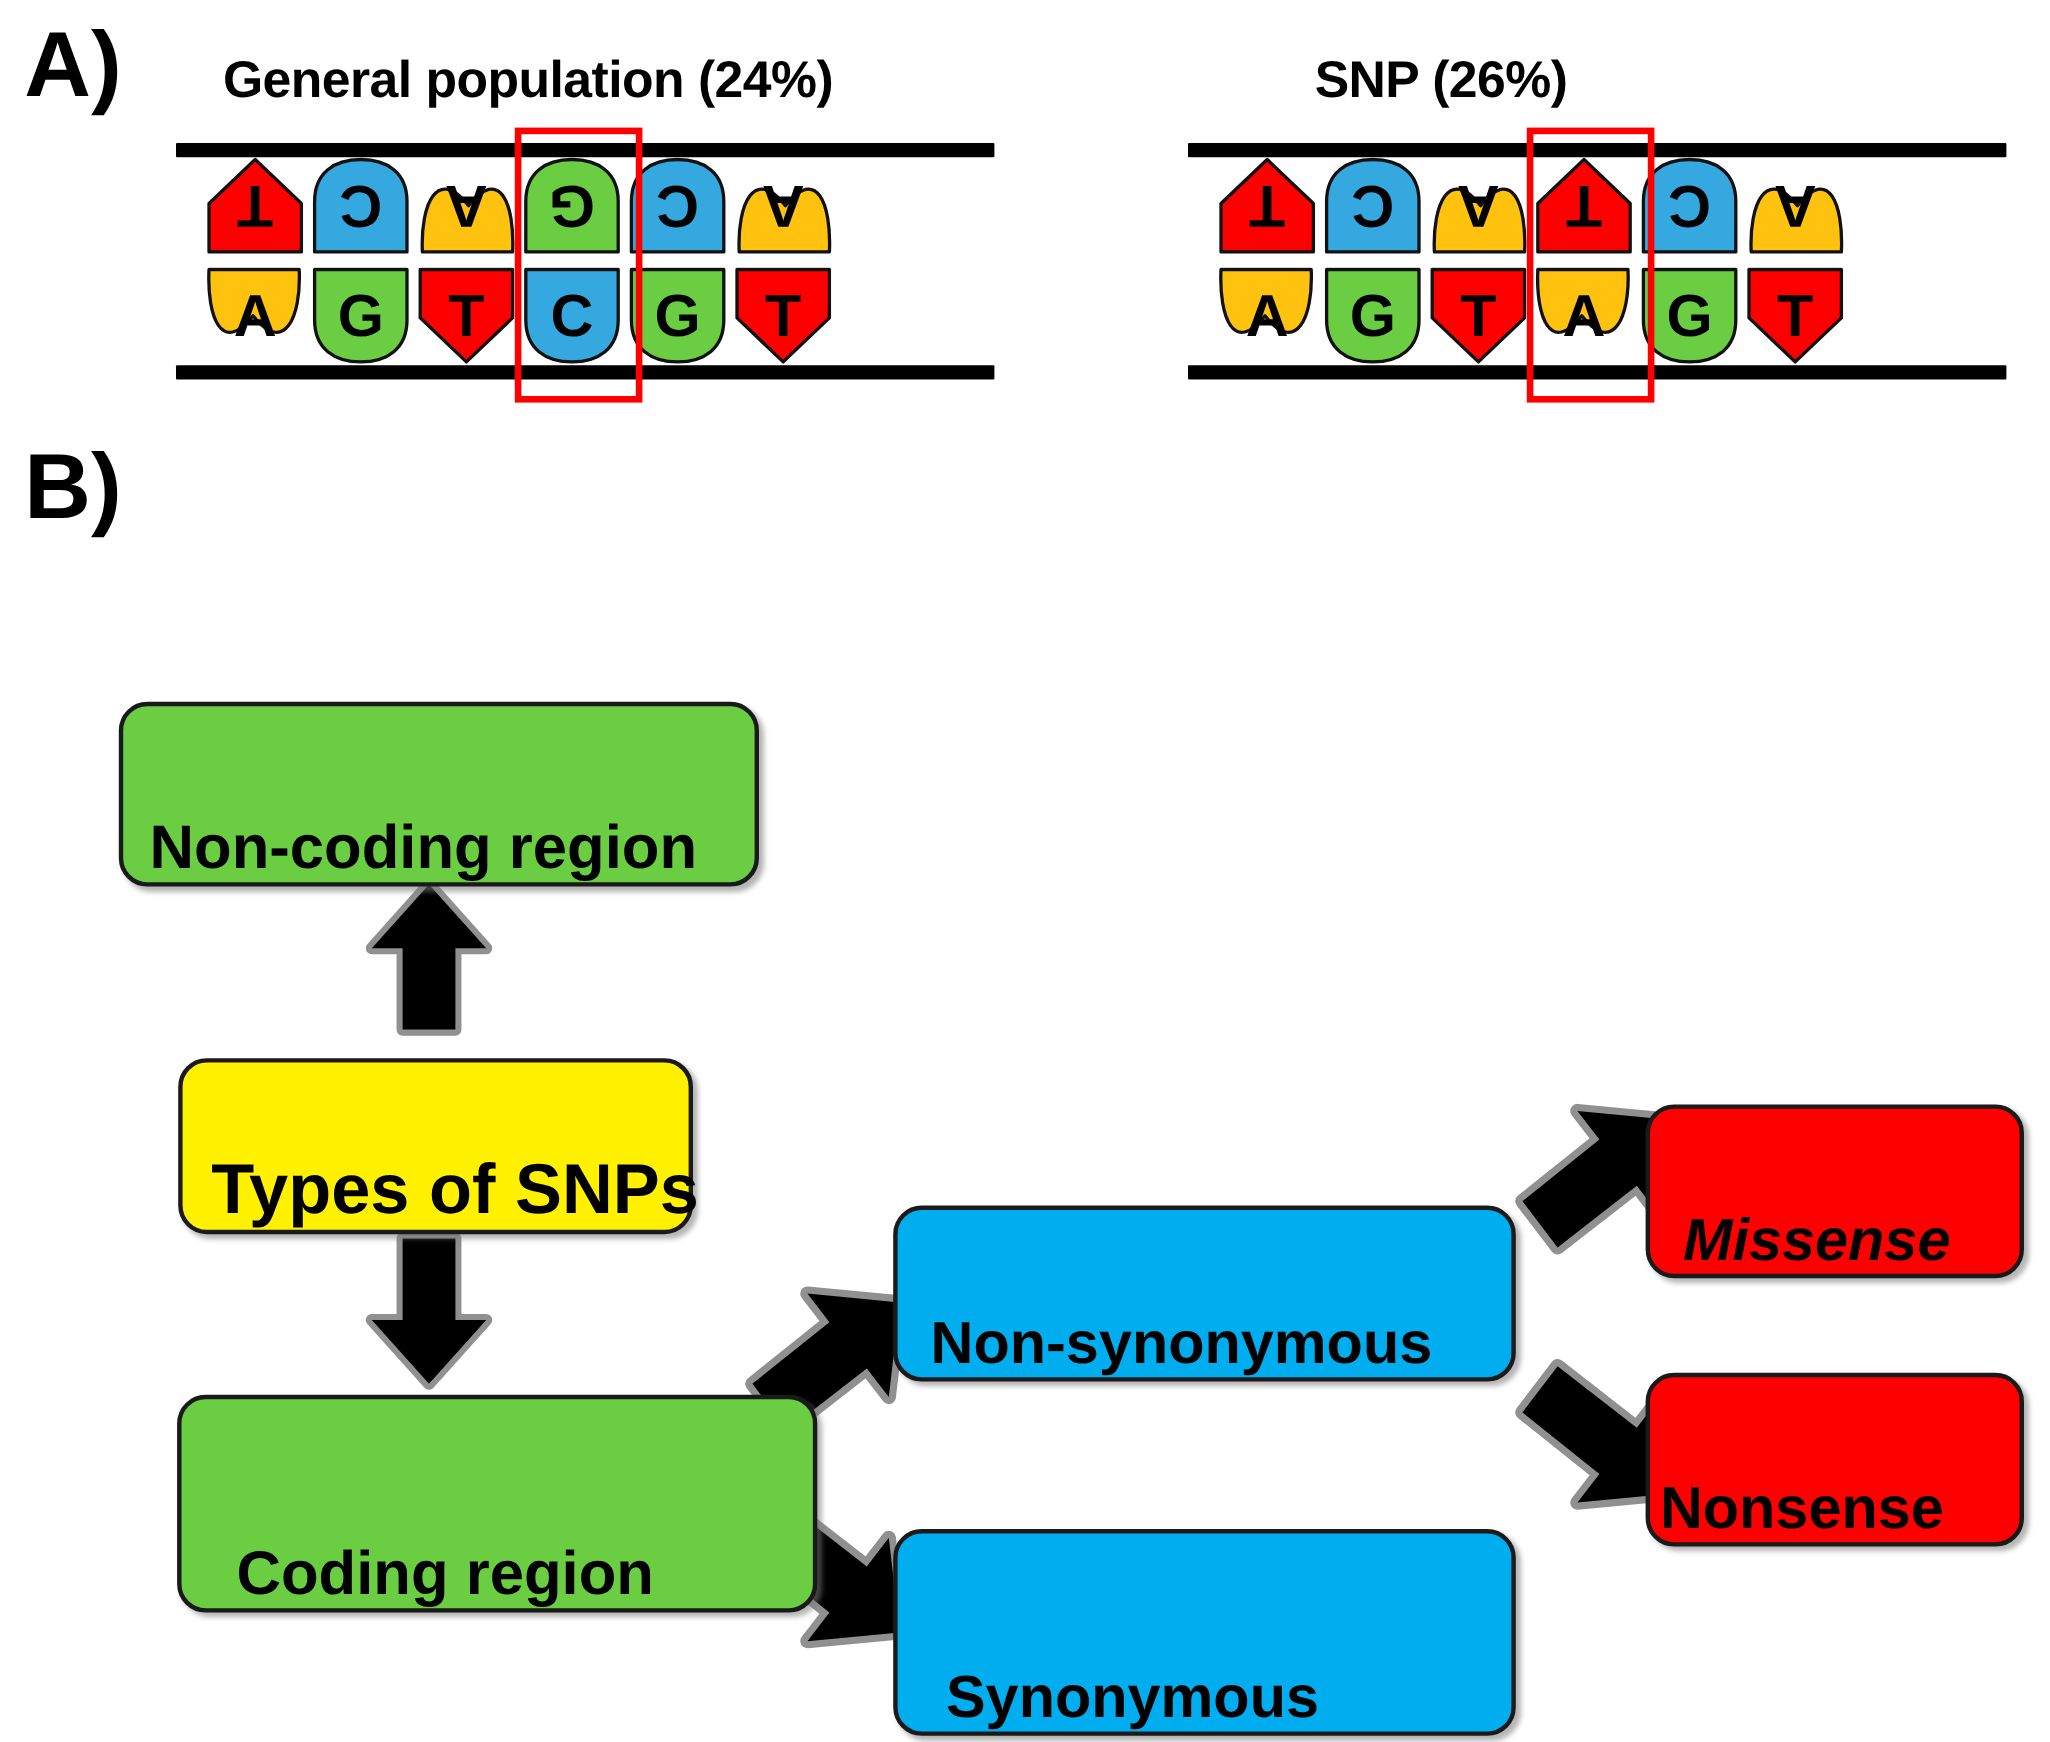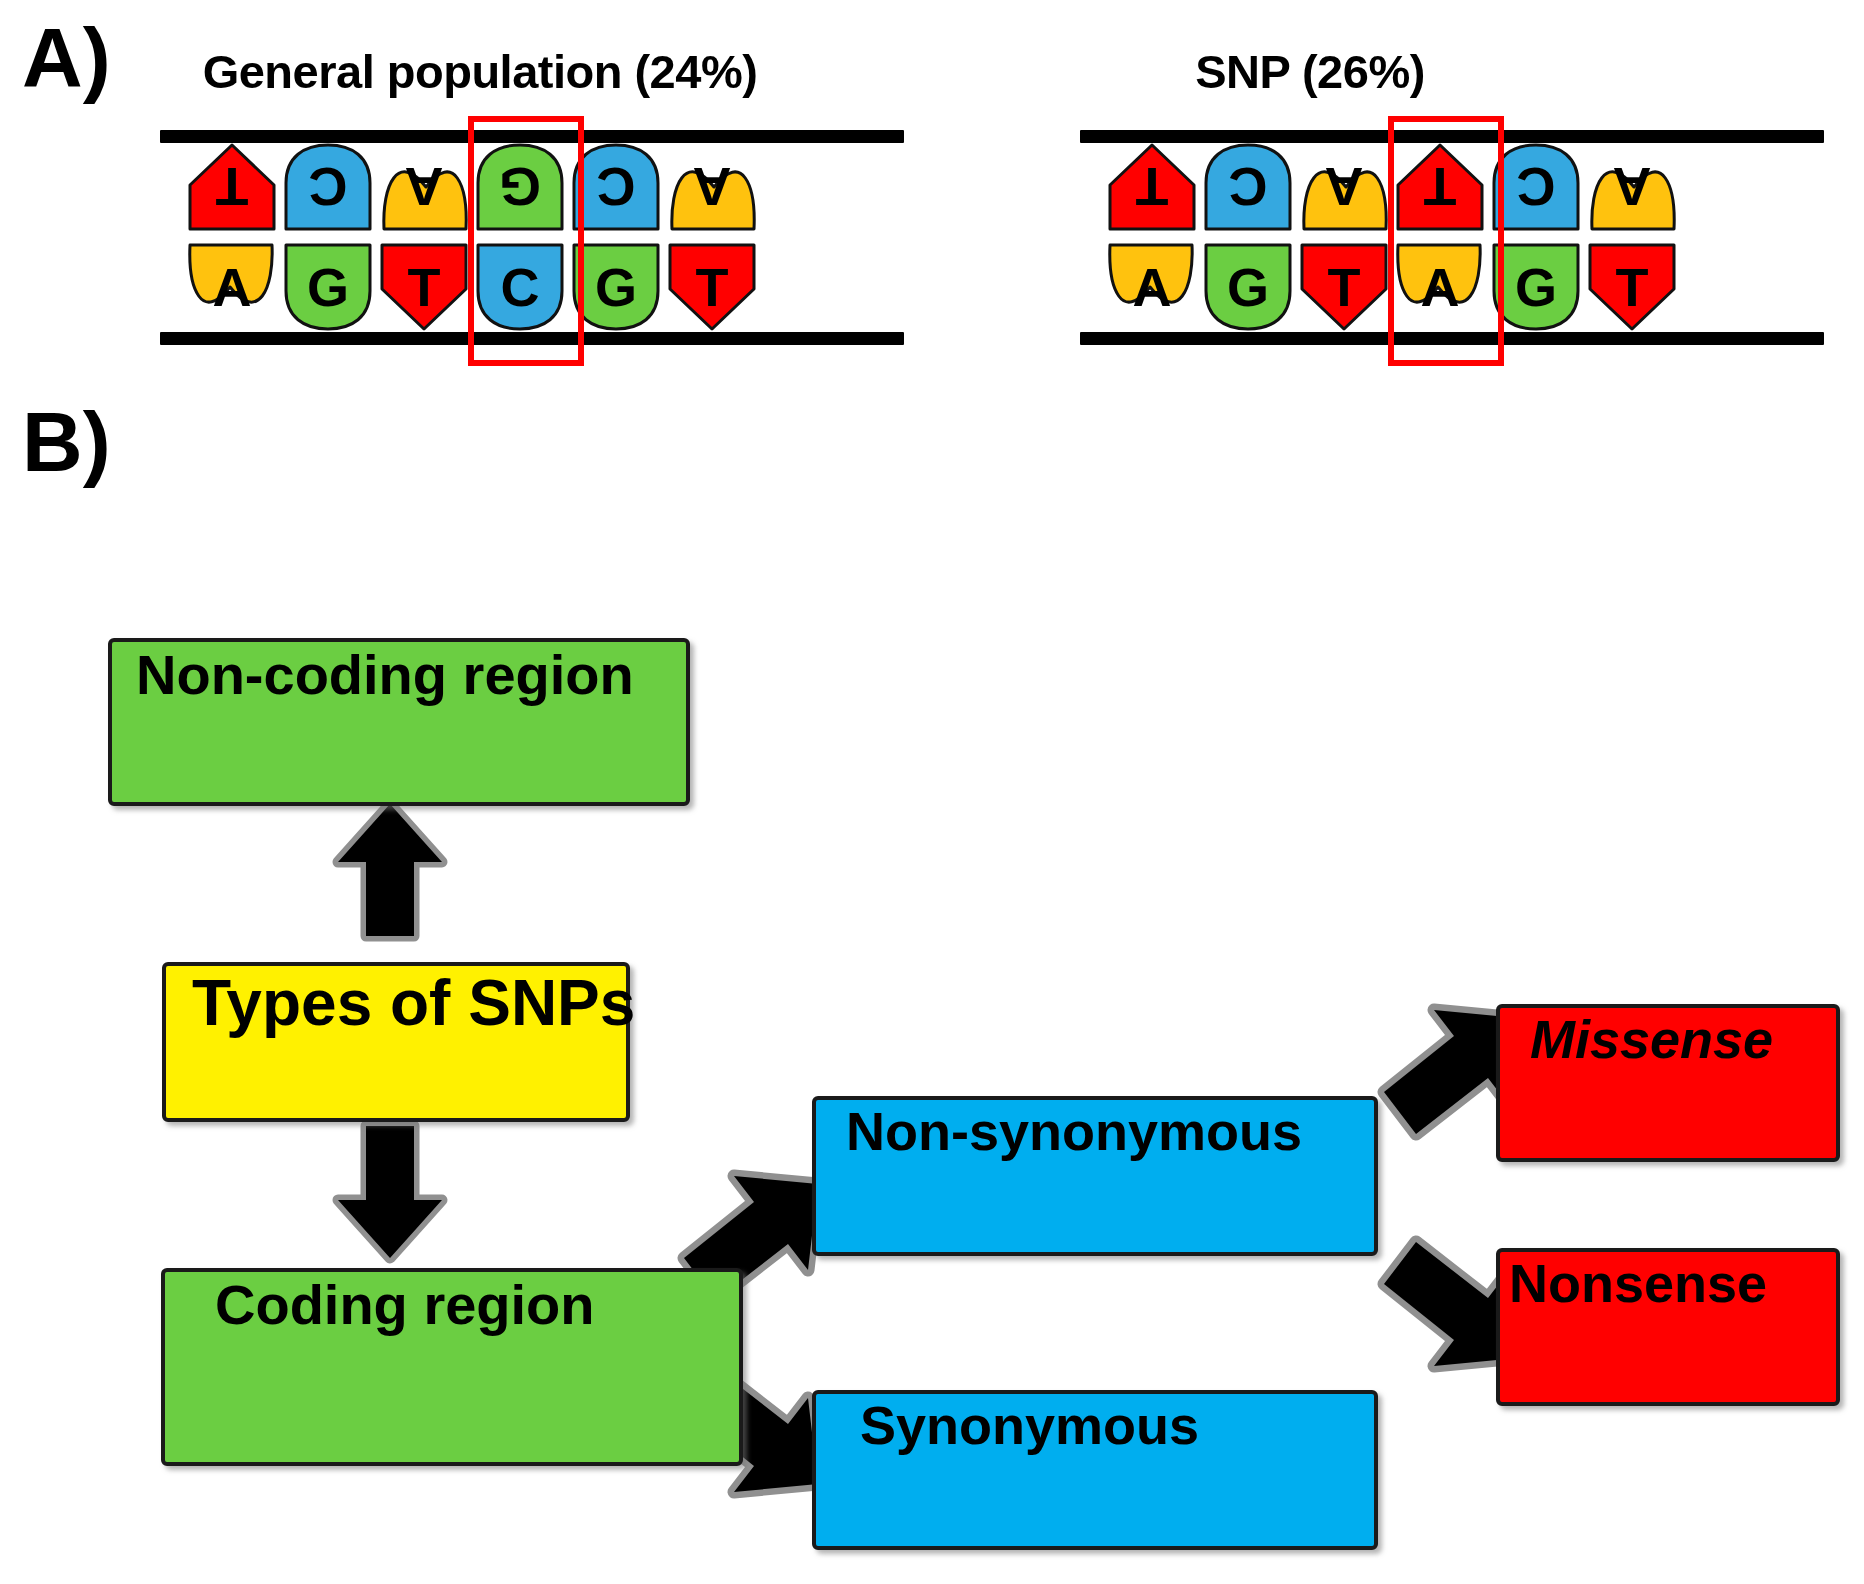--- a/index.html
+++ b/index.html
@@ -20,22 +20,22 @@
   .nuc-row{position:absolute;display:flex;}
   .nuc{position:relative;width:96px;height:88px;display:flex;
        align-items:center;justify-content:center;}
   .nuc svg{position:absolute;left:0;top:0;width:96px;height:88px;}
   .nuc .letter{position:relative;font-size:54px;font-weight:bold;color:#000;
        font-family:"Liberation Sans",sans-serif;line-height:1;z-index:2;}
   .row-top{transform:rotate(180deg);}
   .snp-box{position:absolute;border:6px solid #FF0000;background:transparent;}
 
   
-  .fbox{position:absolute;border:4px solid #1a1a1a;border-radius:6px;
-        display:flex;align-items:flex-start;box-sizing:border-box;
+  .fbox{position:absolute;border:4px solid #1a1a1a;border-radius:26px;
+        display:flex;align-items:flex-end;box-sizing:border-box;
         box-shadow:4px 4px 5px rgba(120,120,120,0.55);}
   .fbox span{font-weight:bold;color:#000;white-space:nowrap;
         font-family:"Liberation Sans",sans-serif;}
 
   .arrow{position:absolute;}
   .arrow svg{display:block;width:100%;height:100%;overflow:visible;}
 </style>
 </head>
 <body>
 
@@ -260,21 +260,21 @@
 <div class="fbox" id="box-coding-region" style="left:120px;top:1268px;width:582px;height:198px;
             background:#6BCE42;padding-left:50px;margin-left:41px;">
   <span style="font-size:56px;">Coding region</span>
 </div>
 
 <div class="fbox" id="box-non-synonymous" style="left:812px;top:1096px;width:566px;height:160px;
             background:#00AEEF;padding-left:30px;">
   <span style="font-size:54px;">Non-synonymous</span>
 </div>
 
-<div class="fbox" id="box-synonymous" style="left:812px;top:1390px;width:566px;height:160px;
+<div class="fbox" id="box-synonymous" style="left:812px;top:1390px;width:566px;height:188px;
             background:#00AEEF;padding-left:44px;">
   <span style="font-size:54px;">Synonymous</span>
 </div>
 
 <div class="fbox" id="box-missense" style="left:1496px;top:1004px;width:344px;height:158px;
             background:#FF0000;padding-left:30px;">
   <span style="font-size:54px;font-style:italic;">Missense</span>
 </div>
 
 <div class="fbox" id="box-nonsense" style="left:1496px;top:1248px;width:344px;height:158px;

